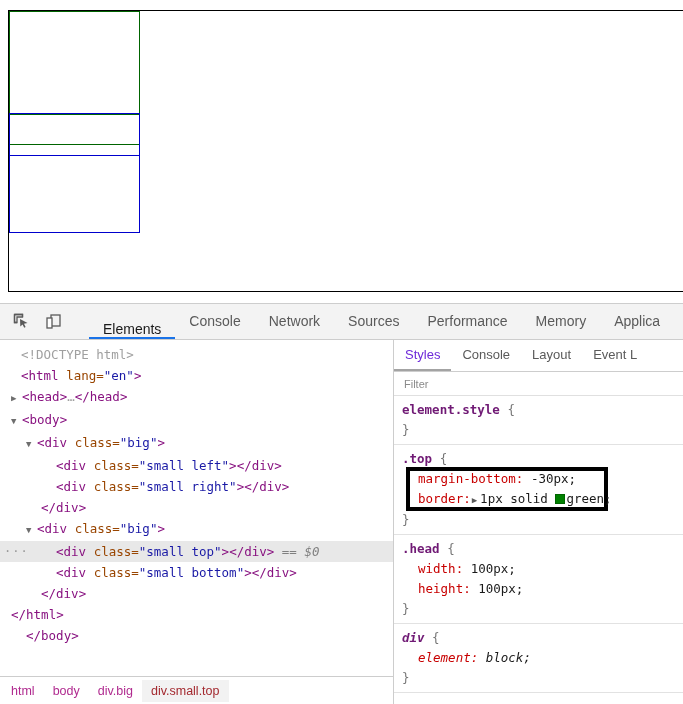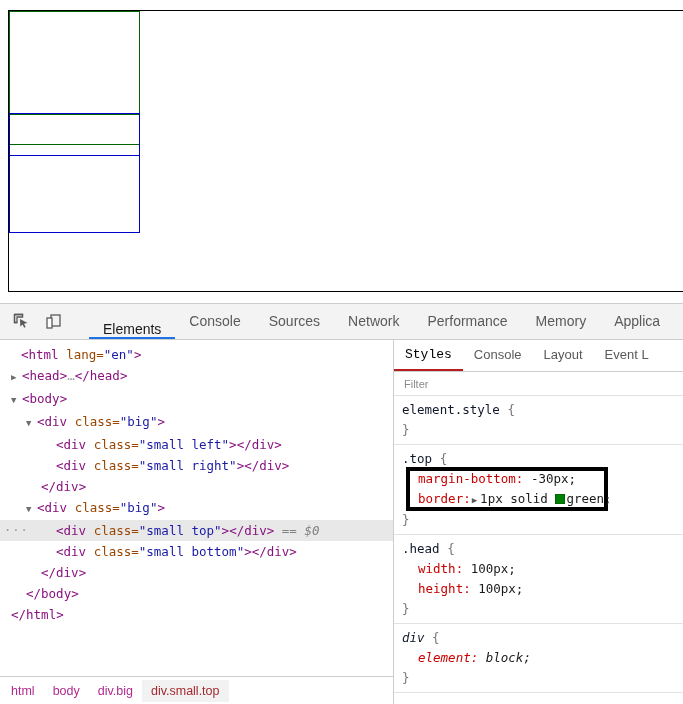--- a/index.html
+++ b/index.html
@@ -225,23 +225,22 @@
     display: flex;
     align-items: center;
     padding: 0 11px;
     font-size: 13px;
     color: #5a5a5a;
     white-space: nowrap;
     cursor: pointer;
     border-bottom: 2px solid transparent;
   }
   .st-tab.active {
-    color: #000000;
-    border-bottom: 2px solid #b91c1c;
-    font-family: Liberation Mono, monospace;
+    color: #6d28d9;
+    border-bottom: 2px solid #a3a3a3;
   }
   .filter-row {
     height: 24px;
     min-height: 24px;
     border-bottom: 1px solid #e0e0e0;
     display: flex;
     align-items: center;
     padding-left: 8px;
   }
   .filter-input {
@@ -260,21 +259,21 @@
     overflow: auto;
     font-family: "DejaVu Sans Mono", "Liberation Mono", monospace;
     font-size: 12.5px;
     line-height: 20px;
   }
   .rule {
     padding: 4px 0 4px 8px;
     border-bottom: 1px solid #e2e2e2;
     position: relative;
   }
-  .rule .sel { color: #0f172a; }
+  .rule .sel { color: #701a75; font-weight: bold; }
   .rule .sel.ua { font-style: italic; }
   .prop-line { padding-left: 16px; white-space: nowrap; }
   .p-name { color: #c80000; }
   .p-name.ua { color: #c80000; font-style: italic; }
   .p-val  { color: #1a1a1a; }
   .p-val.ua { color: #1a1a1a; font-style: italic; }
   .brace { color: #767676; }
   .expand-tri {
     display: inline-block;
     color: #5a5a5a;
@@ -336,42 +335,45 @@
         <div class="vsep"></div>
       </div>
       <div class="dt-tabs">
         <div class="dt-tab active">
             <span>Elements</span>
           </div>
         <div class="dt-tab">
             <span>Console</span>
           </div>
         <div class="dt-tab">
+            <span>Network</span>
+          </div>
+        <div class="dt-tab">
             <span>Sources</span>
-          </div>
-        <div class="dt-tab">
-            <span>Network</span>
           </div>
         <div class="dt-tab">
             <span>Performance</span>
           </div>
         <div class="dt-tab">
             <span>Memory</span>
           </div>
         <div class="dt-tab">
             <span>Applica</span>
           </div>
       </div>
     </div>
 
     <div class="dt-body">
 
       <div class="elements-pane">
         <div class="tree">
 
+          <div class="tree-row">
+            <span class="tw blank"></span><span class="tk-doctype">&lt;!DOCTYPE html&gt;</span>
+          </div>
 
           <div class="tree-row">
             <span class="tw blank"></span><span class="tk-punct">&lt;</span><span class="tk-tag">html</span><span class="tk-attr"> lang=</span><span class="tk-val">"en"</span><span class="tk-punct">&gt;</span>
           </div>
 
           <div class="tree-row ind1">
             <span class="tw">▶</span><span class="tk-punct">&lt;</span><span class="tk-tag">head</span><span class="tk-punct">&gt;</span><span class="tk-dots">…</span><span class="tk-punct">&lt;/</span><span class="tk-tag">head</span><span class="tk-punct">&gt;</span>
           </div>
 
           <div class="tree-row ind1">
@@ -403,26 +405,26 @@
           </div>
 
           <div class="tree-row ind4">
             <span class="tk-punct">&lt;</span><span class="tk-tag">div</span><span class="tk-attr"> class=</span><span class="tk-val">"small bottom"</span><span class="tk-punct">&gt;</span><span class="tk-punct">&lt;/</span><span class="tk-tag">div</span><span class="tk-punct">&gt;</span>
           </div>
 
           <div class="tree-row ind3">
             <span class="tk-punct">&lt;/</span><span class="tk-tag">div</span><span class="tk-punct">&gt;</span>
           </div>
 
+          <div class="tree-row ind1">
+            <span class="tk-punct">&lt;/</span><span class="tk-tag">html</span><span class="tk-punct">&gt;</span>
+          </div>
+
           <div class="tree-row ind2">
             <span class="tk-punct">&lt;/</span><span class="tk-tag">body</span><span class="tk-punct">&gt;</span>
-          </div>
-
-          <div class="tree-row ind1">
-            <span class="tk-punct">&lt;/</span><span class="tk-tag">html</span><span class="tk-punct">&gt;</span>
           </div>
 
         </div>
 
         <div class="breadcrumb">
           <div class="crumb"><span>html</span></div>
           <div class="crumb"><span>body</span></div>
           <div class="crumb"><span>div.big</span></div>
           <div class="crumb active"><span>div.small.top</span></div>
         </div>

